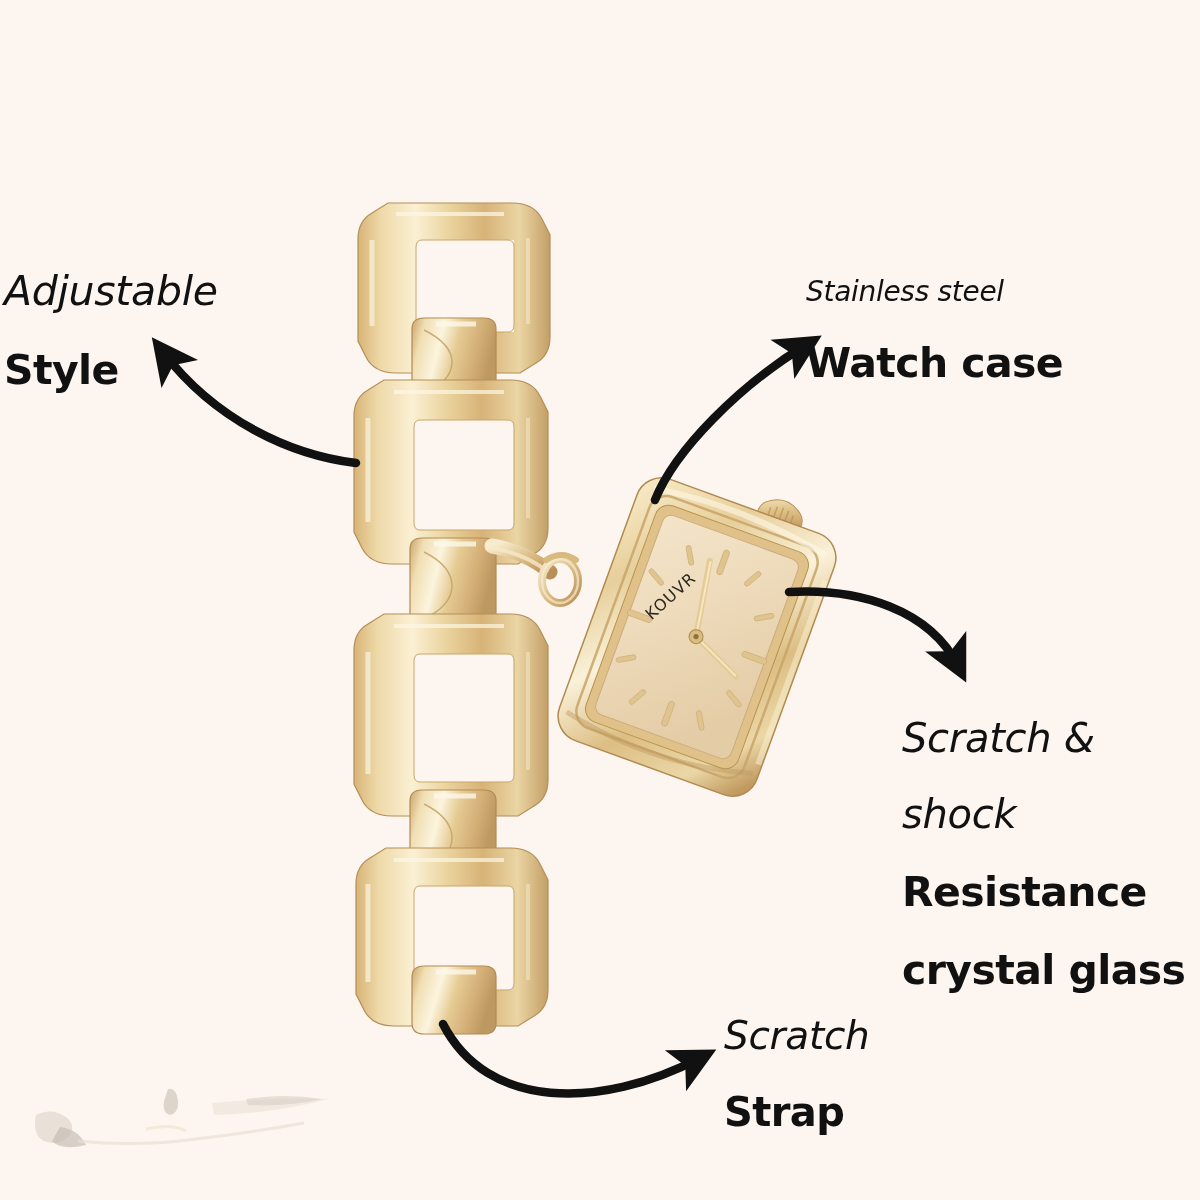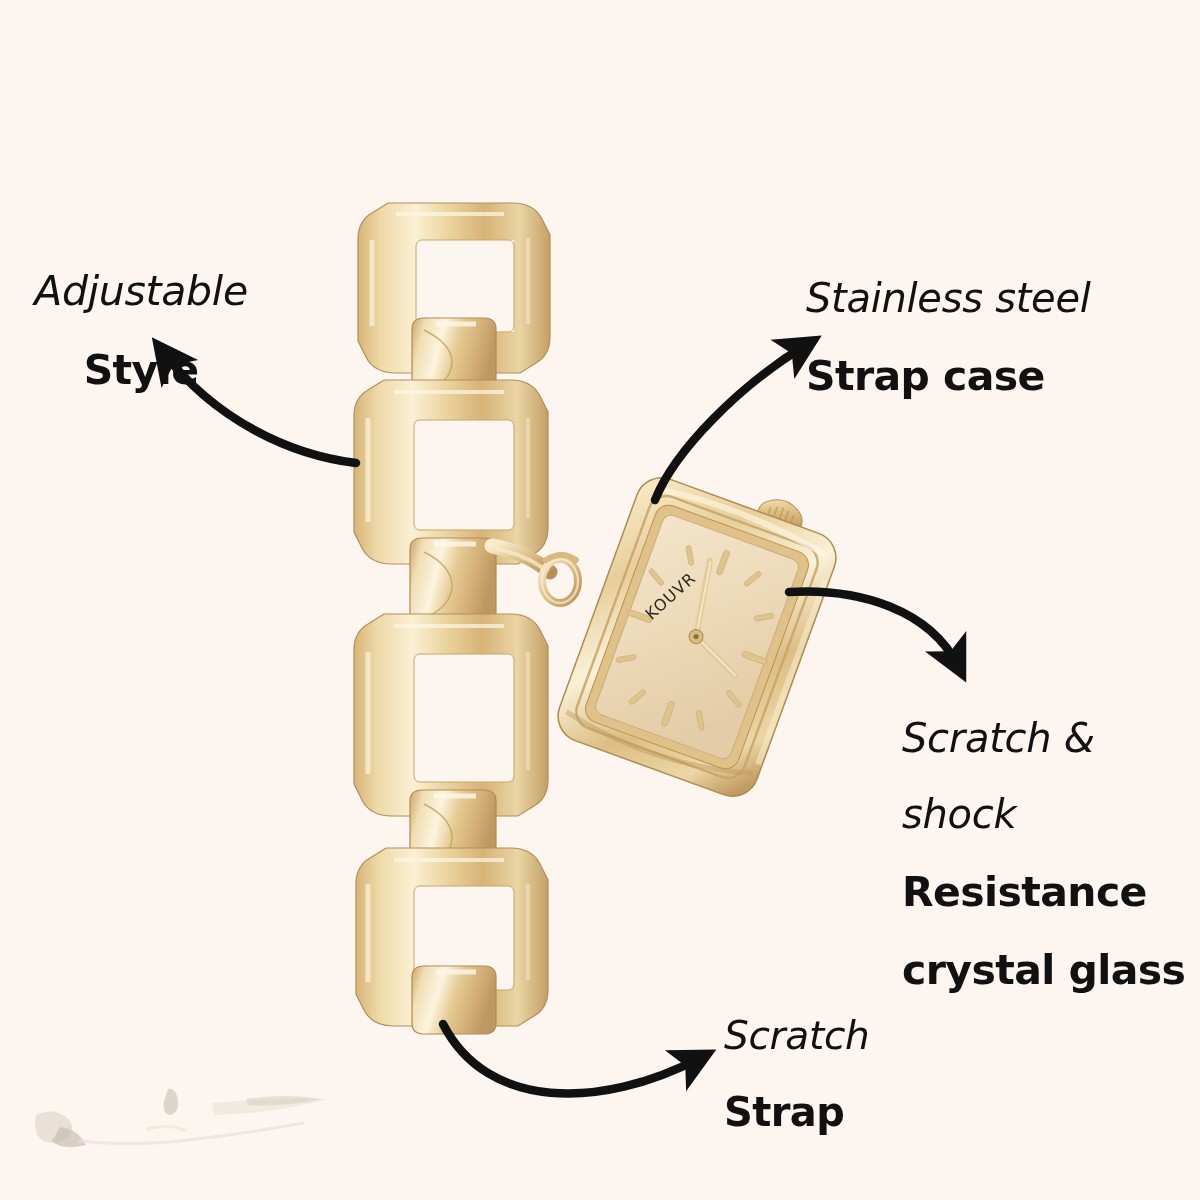--- a/index.html
+++ b/index.html
@@ -37,33 +37,33 @@
   }
   .anno .bold {
     display: block;
     font-weight: bold;
     font-style: normal;
     font-family: "DejaVu Sans", sans-serif;
     letter-spacing: -0.6px;
   }
 
   #anno-strap {
-    left: 16px; top: 236px;
+    left: 4px; top: 236px;
     width: 250px;
-    text-align: center;
+    text-align: left;
   }
   #anno-strap .lite { font-size: 41px; }
   #anno-strap .bold { font-size: 41px; margin-top: 2px; }
 
   #anno-case {
     left: 806px; top: 243px;
     width: 310px;
     text-align: left;
   }
-  #anno-case .lite { font-size: 40px; }
+  #anno-case .lite { font-size: 28px; }
   #anno-case .bold { font-size: 41px; margin-top: 2px; }
 
   #anno-glass {
     left: 902px; top: 683px;
     width: 300px;
     text-align: left;
   }
   #anno-glass .lite { font-size: 40px; }
   #anno-glass .bold { font-size: 41px; margin-top: 1px; }
 
@@ -294,21 +294,21 @@
     <path d="M130 44 q26 -6 40 2" stroke="#ded7a8" stroke-width="3" fill="none" opacity=".6"></path>
   </svg>
 
   <div class="anno" id="anno-strap">
     <span class="lite">Adjustable</span>
     <span class="bold">Style</span>
   </div>
 
   <div class="anno" id="anno-case">
     <span class="lite">Stainless steel</span>
-    <span class="bold">Strap case</span>
+    <span class="bold">Watch case</span>
   </div>
 
   <div class="anno" id="anno-glass">
     <span class="lite">Scratch &amp;</span>
     <span class="lite">shock</span>
     <span class="bold">Resistance</span>
     <span class="bold">crystal glass</span>
   </div>
 
   <div class="anno" id="anno-vintage">

